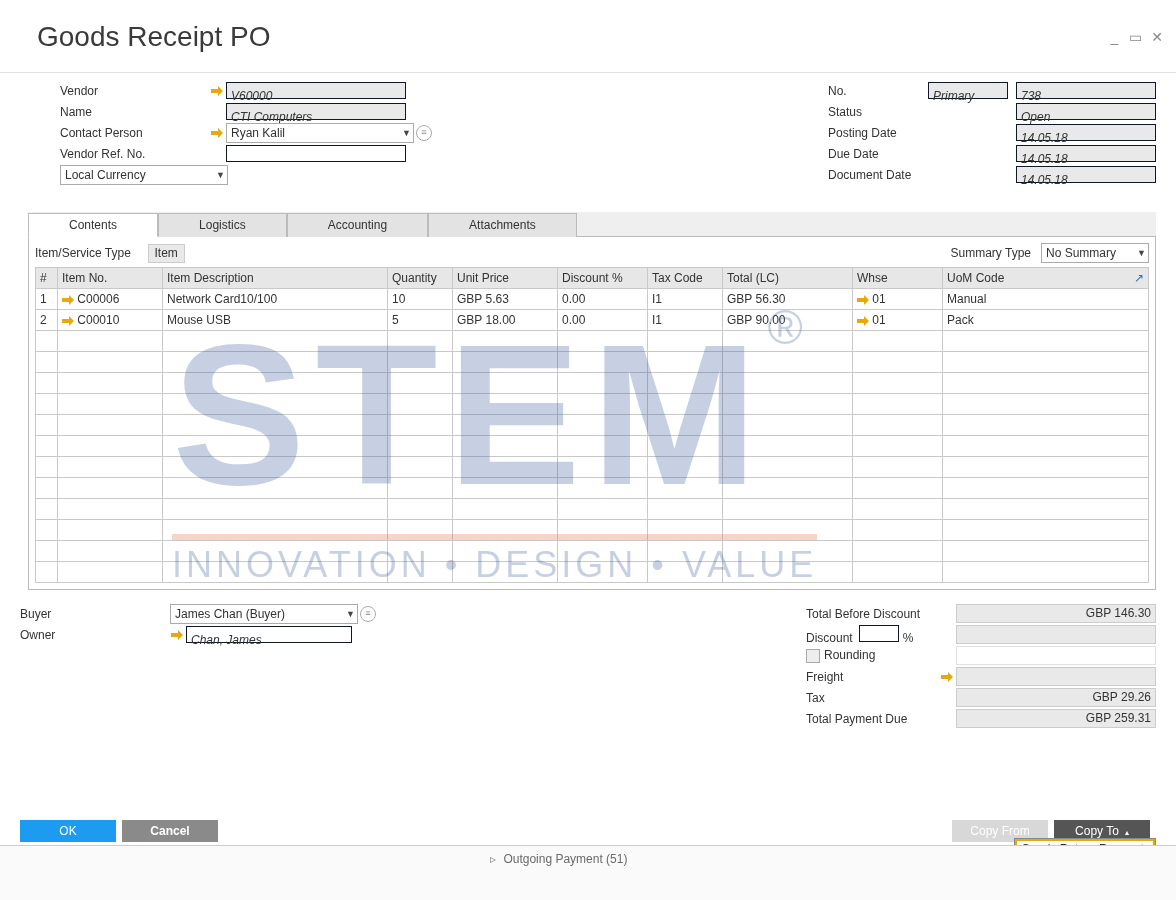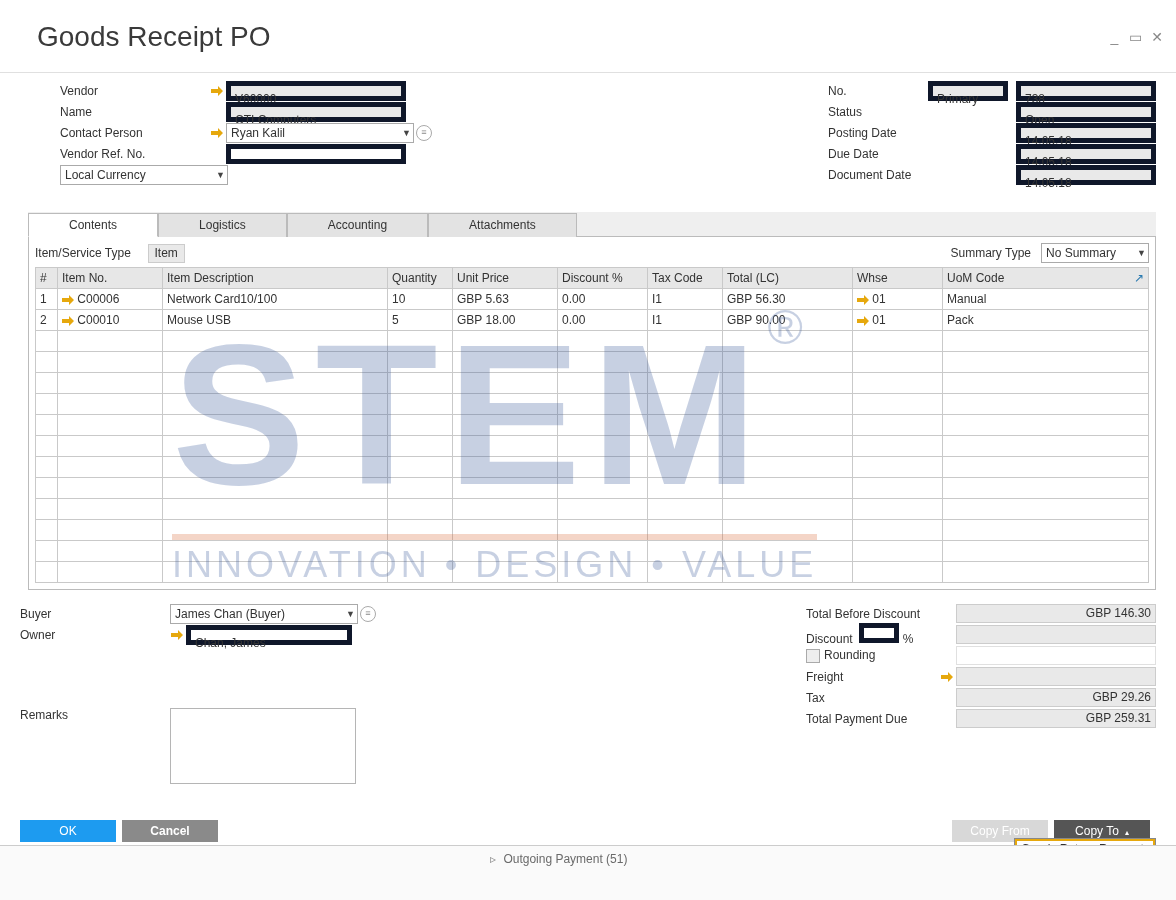--- a/index.html
+++ b/index.html
@@ -8,21 +8,21 @@
   .titlebar h1 { font-size:28px; font-weight:normal; color:#3a3a3a; margin:17px; }
   .win-controls span { display:inline-block; width:18px; text-align:center; color:#888; cursor:pointer; font-size:14px; }
   .content { padding:8px 20px; }
   .header-row { display:flex; justify-content:space-between;margin-left:40px; }
   .form-col { display:flex; flex-direction:column; gap:2px; }
   .form-line { display:flex; align-items:center; height:19px; }
   .form-label { width:150px; color:#333; }
   .form-label-r { width:100px; color:#333; }
   .arrow { display:inline-flex; width:14px; height:12px; align-items:center; justify-content:center; margin-right:2px; }
   .arrow svg{width:12px;height:10px;}
-  .field { display:inline-block; background:#e9e9e9; border:5px solid #0f172a; height:17px; line-height:17px; padding:5px 4px; box-sizing:border-box; }
+  .field { display:inline-block; background:#e9e9e9; border:1px solid #0f172a; height:17px; line-height:17px; padding:5px 4px; box-sizing:border-box;font-style:italic; }
   .field.white{background:#fff;}
   .w180{width:180px;} .w80{width:80px;} .w140{width:140px;}
   .sel-dd{background:#fff;border:1px solid #aaa;height:18px;display:inline-flex;align-items:center;padding:0 2px 0 4px;}
   .sel-dd .caret{margin-left:auto;font-size:9px;color:#444;}
   .info-icon{display:inline-block;width:14px;height:14px;border:1px solid #aaa;border-radius:50%;color:#888;font-size:9px;text-align:center;line-height:13px;margin-left:2px;}
 
   .tabs-area{margin-top:28px;padding-left:8px;}
   .tabstrip{display:flex;border-bottom:1px solid #bbb;background:#efefef;}
   .tab{padding:4px 40px;border:1px solid #bbb;border-bottom:none;background:#e3e3e3;margin-right:0;position:relative;top:1px;}
   .tab.active{background:#fff;border-bottom:1px solid #fff;}
@@ -403,24 +403,20 @@
         <div class="form-line">
           <span class="form-label">Owner</span>
           <span class="arrow">
               <svg viewBox="0 0 12 10">
                 <path d="M0 3h7V0l5 5-5 5V7H0z" fill="#e6a80d"></path>
               </svg>
             </span>
           <span class="field white w180" style="width:166px">Chan, James</span>
         </div>
         <div style="height:60px"></div>
-        <div class="form-line" style="align-items:flex-start">
-          <span class="form-label">Remarks</span>
-          <textarea class="remarks" style=""></textarea>
-        </div>
       </div>
 
       <div class="totals">
         <div class="form-line">
           <span class="form-label-r">Total Before Discount</span>
           <span class="tot-val">GBP 146.30</span>
         </div>
         <div class="form-line">
           <span class="form-label-r"><span>Discount</span>&nbsp;&nbsp;<span class="field white" style="width:40px;display:inline-block"></span>&nbsp;<span>%</span></span>
           <span class="tot-val" style="background:#e9e9e9"></span>

